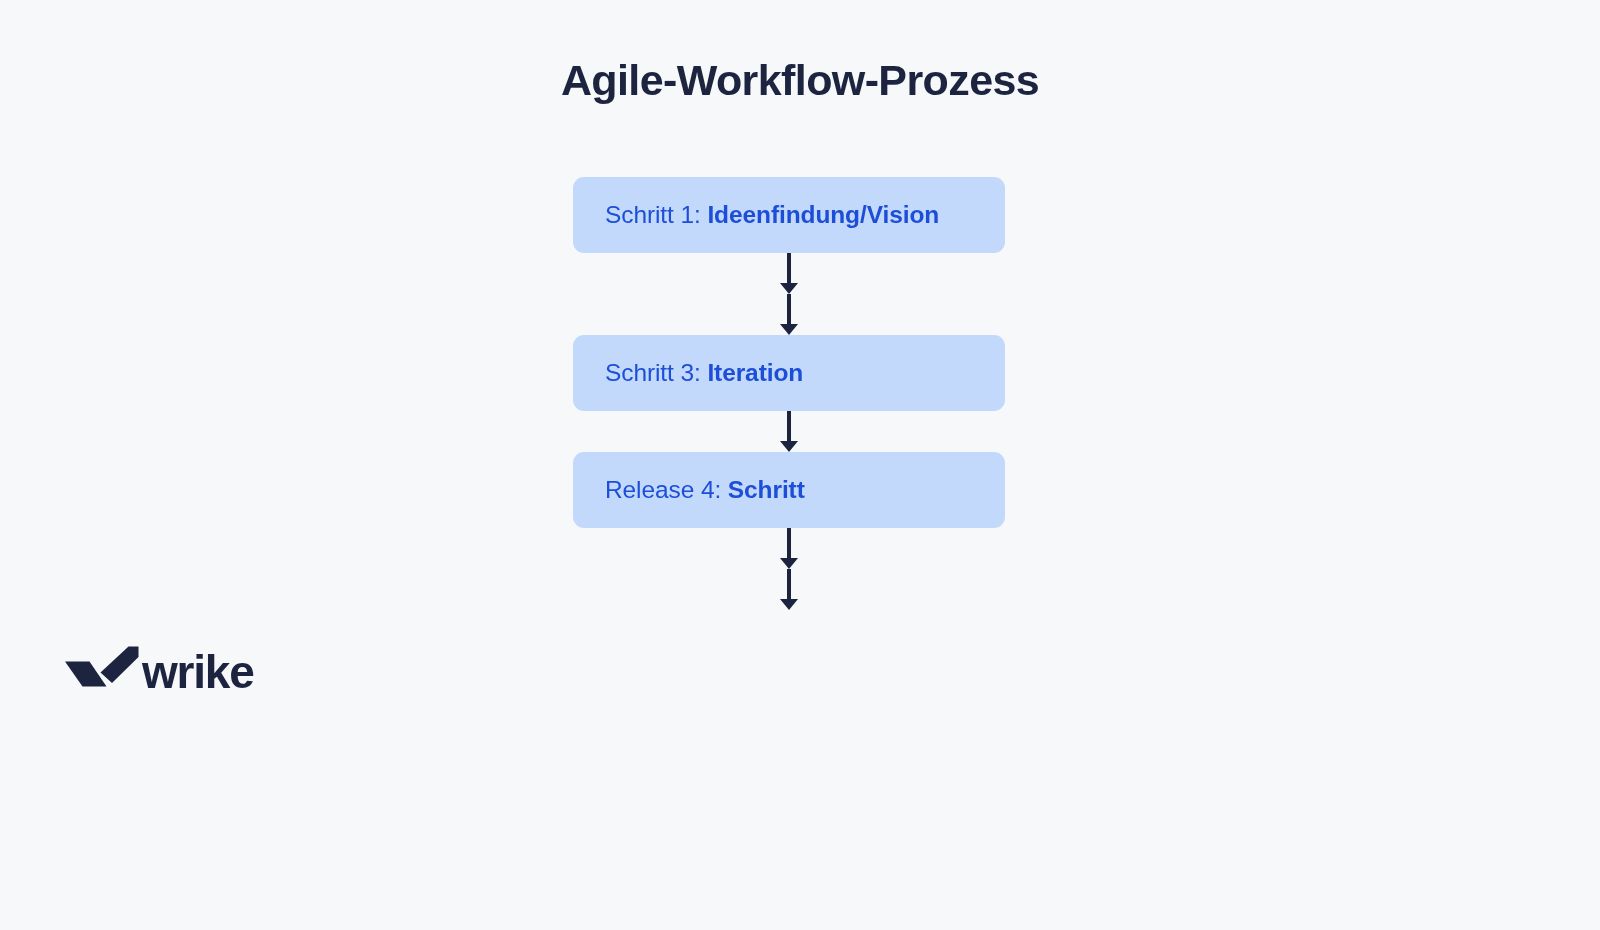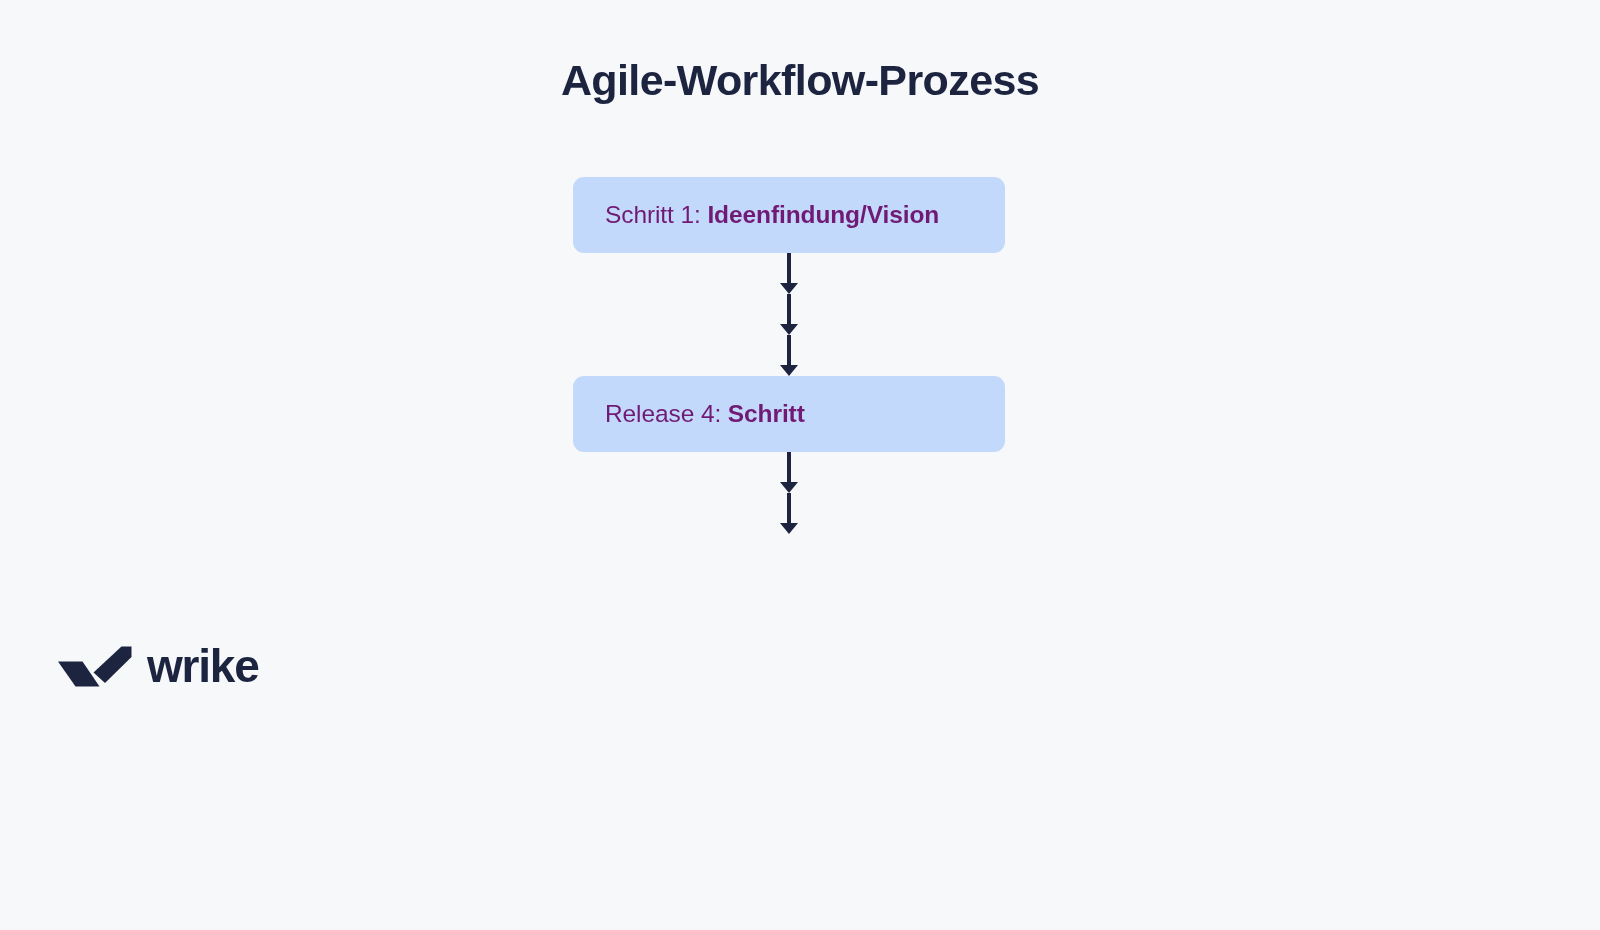--- a/index.html
+++ b/index.html
@@ -52,21 +52,21 @@
     background: #c3d9fb;
     border-radius: 11px;
     display: flex;
     align-items: center;
     box-sizing: border-box;
     padding-left: 32px;
   }
 
   .step-text {
     font-size: 24.5px;
-    color: #701a75;
+    color: #1d4ed8;
     letter-spacing: -0.1px;
     line-height: 1;
     white-space: nowrap;
   }
   .step-text .lead {
     font-weight: normal;
   }
   .step-text .term {
     font-weight: bold;
   }
@@ -79,25 +79,25 @@
     justify-content: center;
     position: relative;
   }
   .connector .arrow-svg {
     display: block;
   }
 
   
   .logo {
     position: absolute;
-    left: 58px;
+    left: 65px;
     bottom: 79px;
     display: flex;
-    align-items: flex-start;
-    gap: 15px;
+    align-items: flex-end;
+    gap: 3px;
   }
   .logo-mark {
     display: block;
   }
   .logo-word {
     font-size: 46px;
     font-weight: bold;
     color: #1c2440;
     letter-spacing: -1.2px;
     line-height: 1;
@@ -118,20 +118,23 @@
         <svg class="arrow-svg" width="20" height="41" viewBox="0 0 20 41" xmlns="http://www.w3.org/2000/svg" aria-hidden="true">
           <rect x="8" y="0" width="4" height="31" fill="#1c2440"></rect>
           <path d="M1 30 L19 30 L10 41 Z" fill="#1c2440"></path>
         </svg>
       </div>
       <div class="connector">
         <svg class="arrow-svg" width="20" height="41" viewBox="0 0 20 41" xmlns="http://www.w3.org/2000/svg" aria-hidden="true">
           <rect x="8" y="0" width="4" height="31" fill="#1c2440"></rect>
           <path d="M1 30 L19 30 L10 41 Z" fill="#1c2440"></path>
         </svg>
+      </div>
+      <div class="flow-step">
+        <div class="step-text"><span class="lead">Schritt 3: </span><span class="term">Iteration</span></div>
       </div>
       <div class="connector">
         <svg class="arrow-svg" width="20" height="41" viewBox="0 0 20 41" xmlns="http://www.w3.org/2000/svg" aria-hidden="true">
           <rect x="8" y="0" width="4" height="31" fill="#1c2440"></rect>
           <path d="M1 30 L19 30 L10 41 Z" fill="#1c2440"></path>
         </svg>
       </div>
       <div class="flow-step">
         <div class="step-text"><span class="lead">Release 4: </span><span class="term">Schritt</span></div>
       </div>

